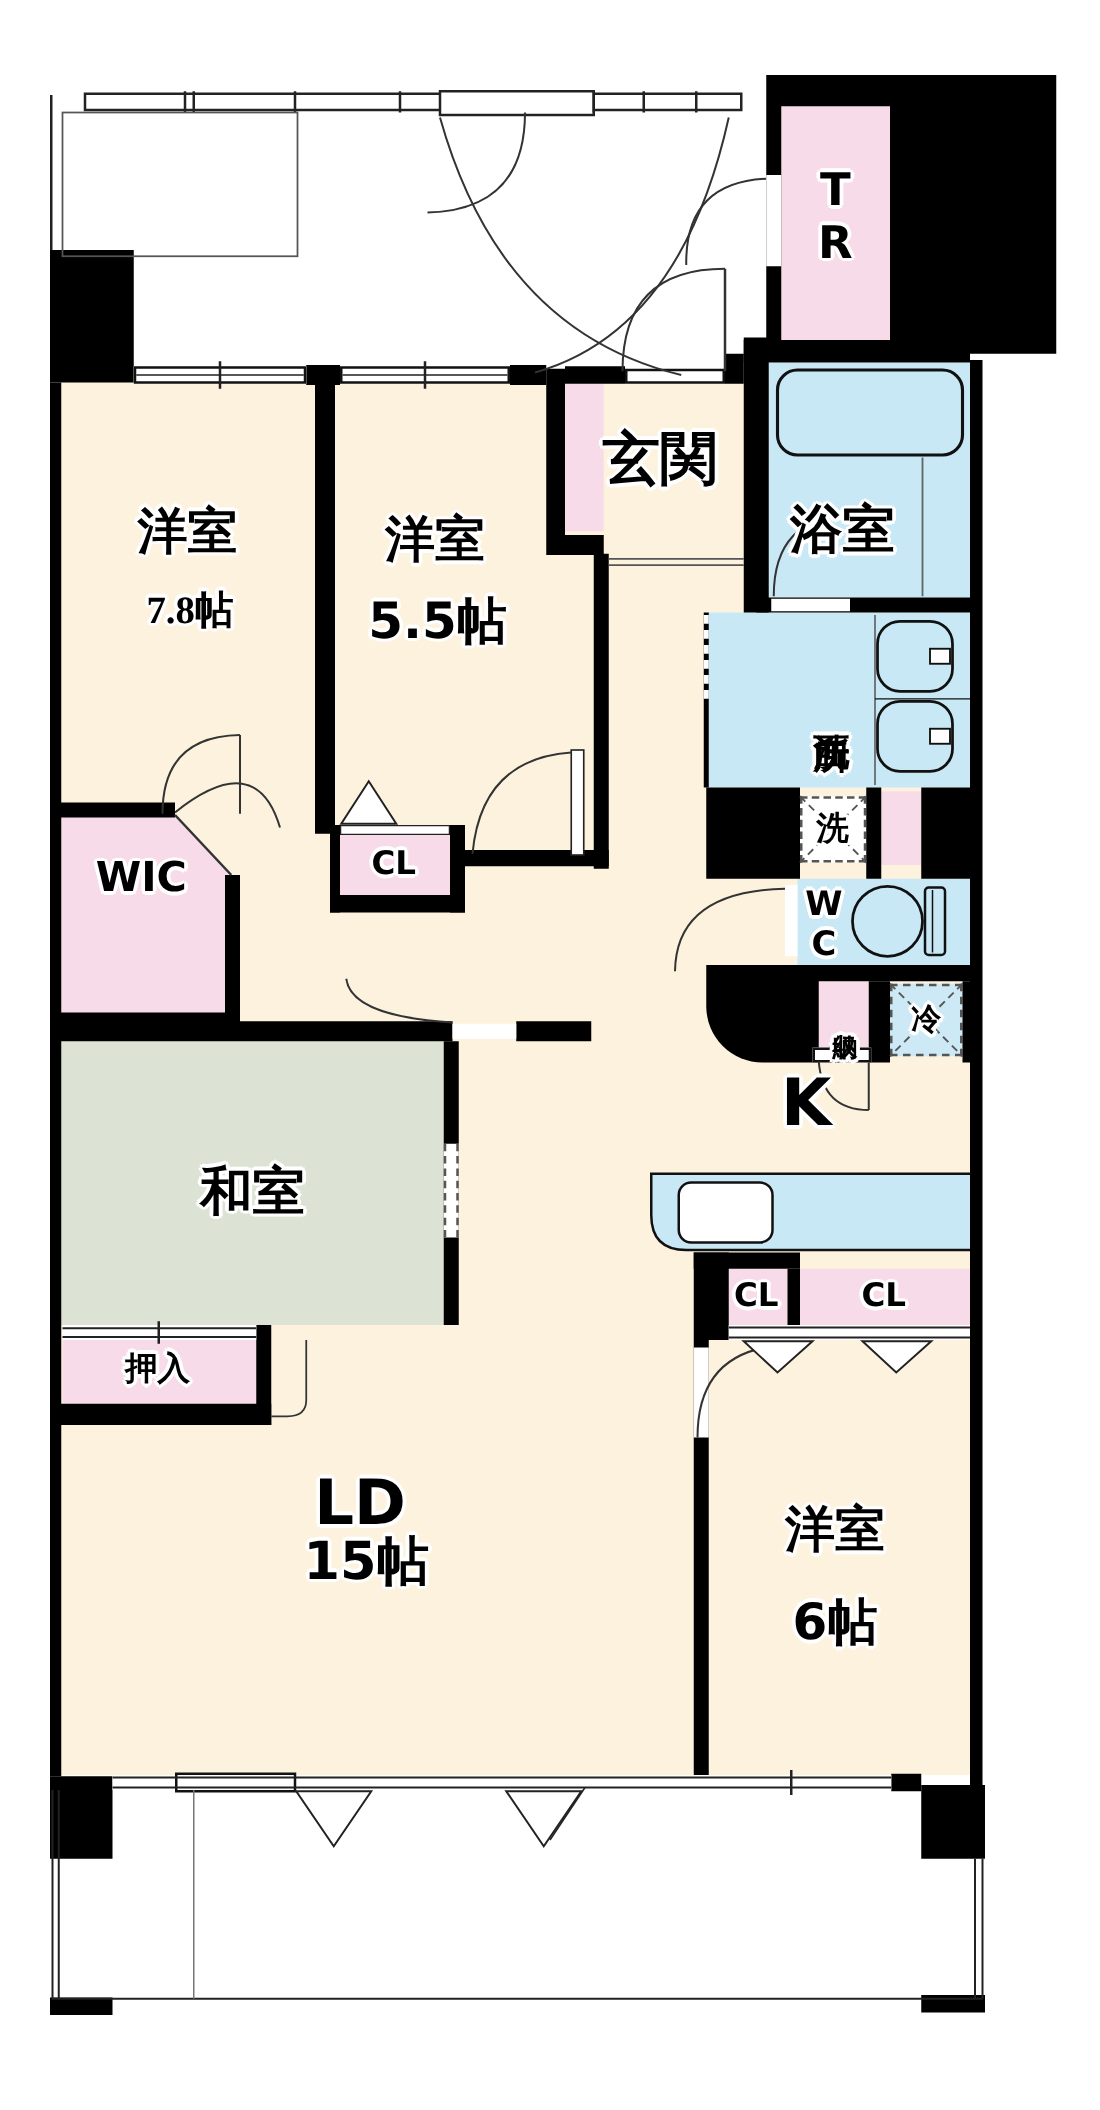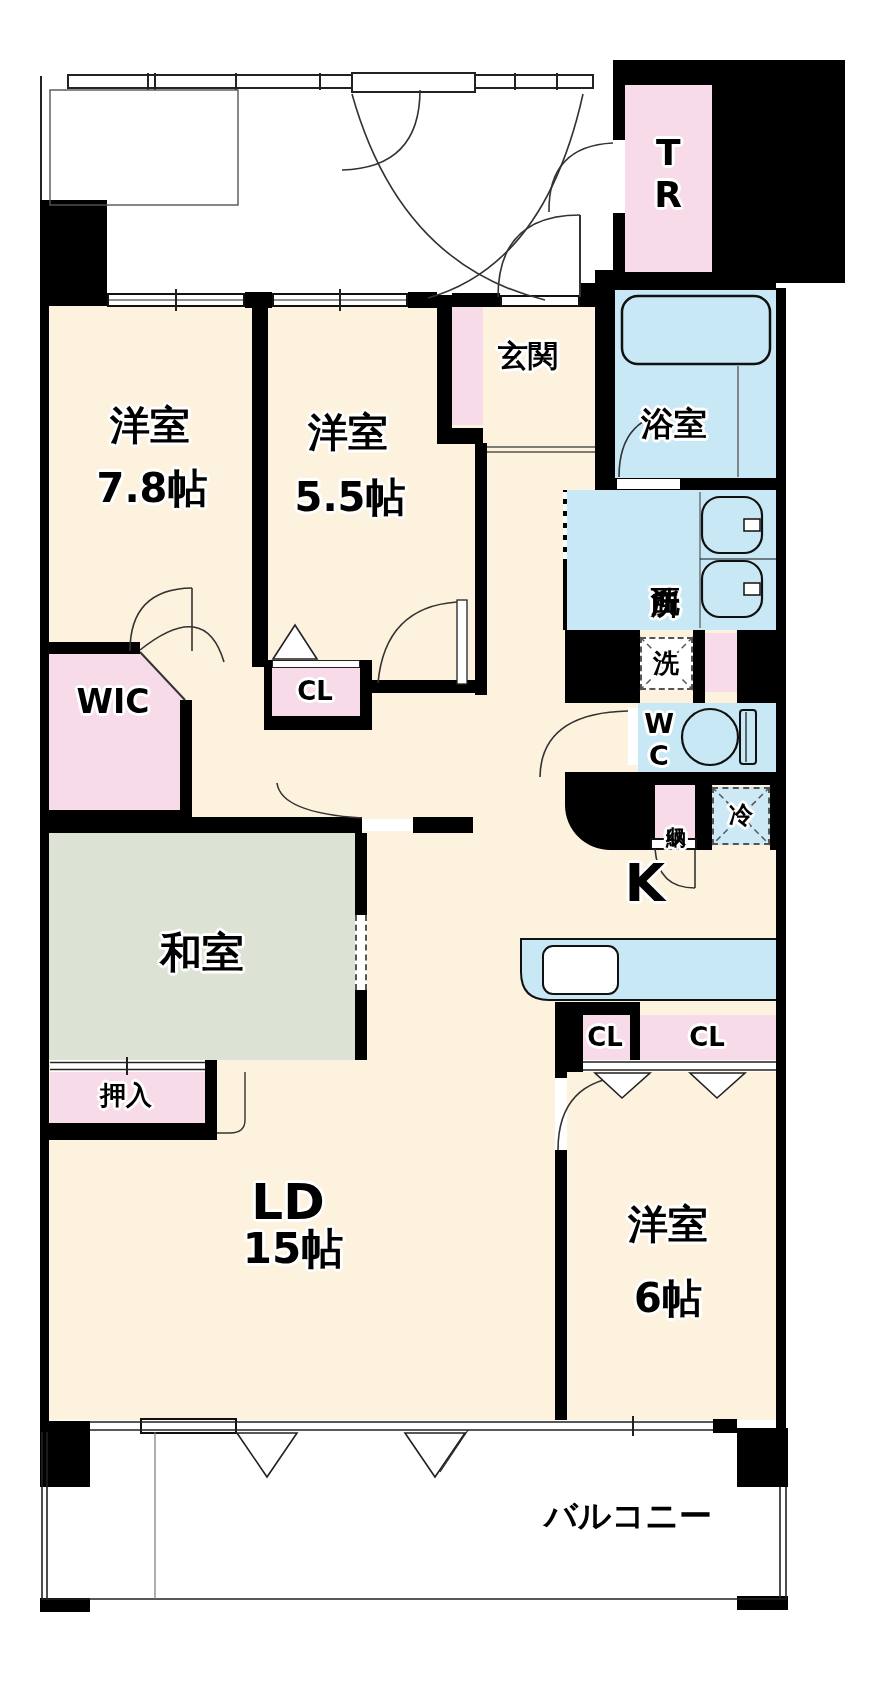--- a/index.html
+++ b/index.html
@@ -179,37 +179,36 @@
     </g>
 
     <g stroke="#222" fill="none" stroke-width="1.6">
       <path d="M42,1432 V1600 M47,1432 V1600 M42,1599 H786 M780,1487 V1599 M786,1487 V1599"></path>
       <path d="M155,1432 V1599" stroke="#777" stroke-width="1.2"></path>
       <path d="M440,1472 L468,1430" stroke-width="1.2"></path>
     </g>
   </svg>
 
   <div class="lbl" style="left:150px;top:425px;font-size:40px;">洋室</div>
-  <div class="lbl" style="left:152px;top:488px;font-size:40px;">7.8帖</div>
+  <div class="lbl" style="left:152px;top:488px;font-size:31px;font-family:Liberation Serif, serif;">7.8帖</div>
   <div class="lbl" style="left:348px;top:432px;font-size:40px;">洋室</div>
   <div class="lbl" style="left:350px;top:497px;font-size:40px;text-align:center;">5.5帖</div>
-  <div class="lbl" style="left:528px;top:356px;font-size:30px;">玄関</div>
-  <div class="lbl" style="left:674px;top:424px;font-size:33px;text-align:center;">浴室</div>
+  <div class="lbl" style="left:528px;top:367px;font-size:46px;">玄関</div>
+  <div class="lbl" style="left:674px;top:424px;font-size:42px;text-align:center;">浴室</div>
   <div class="lbl vert" style="left:665px;top:565px;font-size:29px;">洗面所</div>
   <div class="lbl" style="left:666px;top:664px;font-size:26px;">洗</div>
   <div class="lbl vert" style="left:659px;top:740px;font-size:27px;">WC</div>
   <div class="lbl vert" style="left:668px;top:174px;font-size:36px;z-index:5;">TR</div>
   <div class="lbl vert" style="left:676px;top:812px;font-size:20px;">収納</div>
   <div class="lbl" style="left:741px;top:816px;font-size:24px;">冷</div>
   <div class="lbl" style="left:645px;top:884px;font-size:52px;">K</div>
   <div class="lbl" style="left:113px;top:702px;font-size:33px;">WIC</div>
   <div class="lbl" style="left:315px;top:692px;font-size:26px;">CL</div>
   <div class="lbl" style="left:202px;top:953px;font-size:42px;">和室</div>
   <div class="lbl" style="left:126px;top:1096px;font-size:26px;">押入</div>
   <div class="lbl" style="left:288px;top:1203px;font-size:50px;">LD</div>
   <div class="lbl" style="left:293px;top:1249px;font-size:42px;">15帖</div>
   <div class="lbl" style="left:668px;top:1224px;font-size:40px;">洋室</div>
   <div class="lbl" style="left:668px;top:1298px;font-size:40px;">6帖</div>
   <div class="lbl" style="left:605px;top:1038px;font-size:26px;">CL</div>
   <div class="lbl" style="left:707px;top:1038px;font-size:26px;">CL</div>
-  <div class="lbl" style="left:628px;top:1516px;font-size:33px;">バルコニー</div>
 
 </div>
 
 </body></html>

